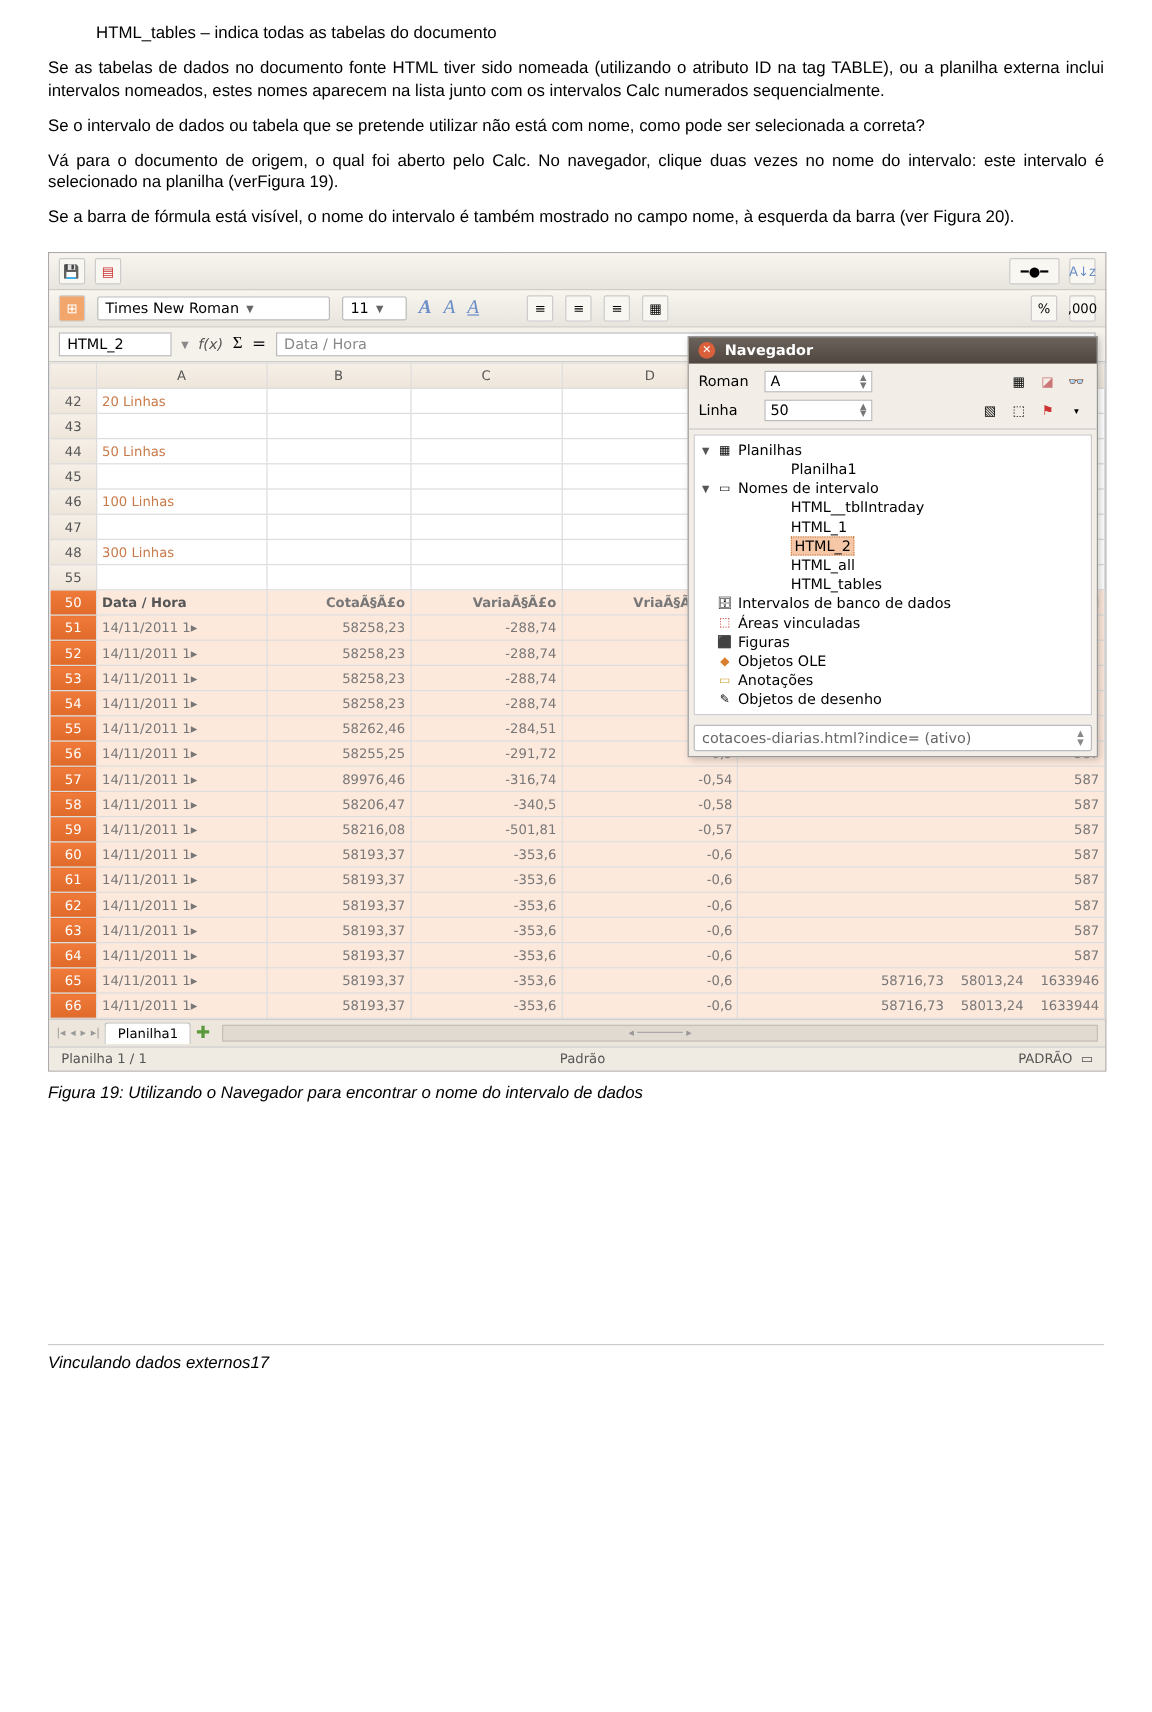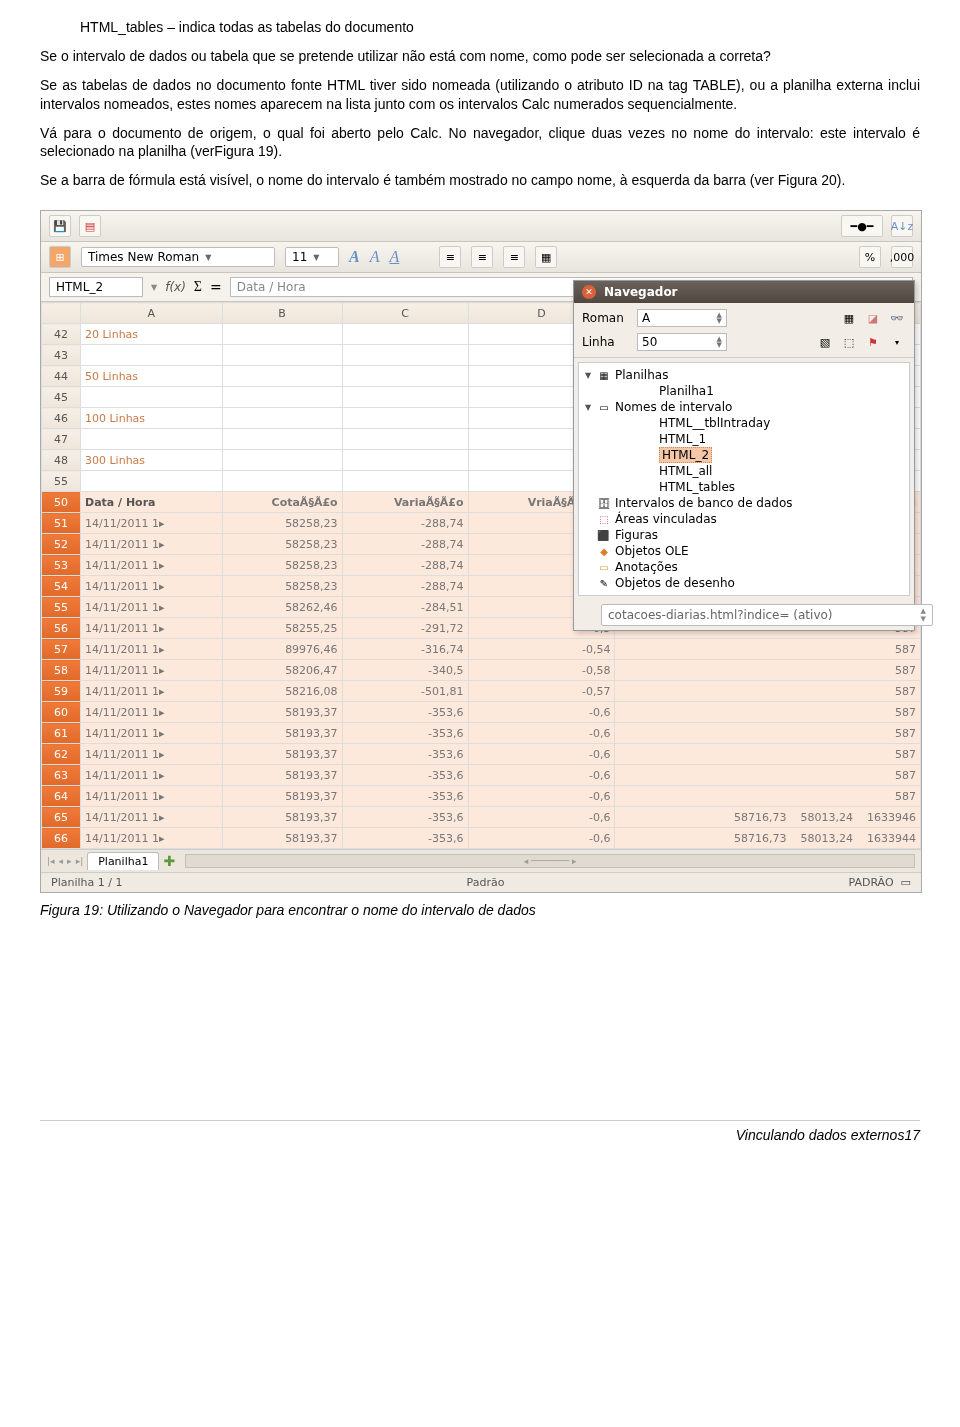--- a/index.html
+++ b/index.html
@@ -20,21 +20,21 @@
   }
   .indent {
     text-indent: 40px;
   }
   .caption {
     font-style: italic;
     margin: 8px 0 0 0;
   }
   .footer {
     display: flex;
-    justify-content: flex-end;
+    justify-content: flex-start;
     font-style: italic;
     margin-top: 200px;
     border-top: 1px solid #ccc;
     padding-top: 6px;
   }
   .screenshot {
     margin: 20px auto 0 auto;
     background: #f5f1eb;
     border: 1px solid #aaa;
     width: 880px;
@@ -270,21 +270,20 @@
     padding: 0 2px;
   }
   .nav-bottom {
     padding: 4px;
   }
   .nav-bottom .combo {
     width: 100%;
     box-sizing: border-box;
     color: #666;
     justify-content: space-between;
-    margin-left: 23px;
   }
   .sheet-tabs {
     display: flex;
     align-items: center;
     background: #ece6dd;
     border-top: 1px solid #ccc;
     padding: 2px 6px;
     gap: 4px;
     font-size: 11px;
   }
@@ -323,22 +322,22 @@
     padding: 3px 10px;
     font-size: 11px;
     color: #555;
   }
 </style>
 </head>
 <body>
 
 <div class="page">
   <p class="indent">HTML_tables – indica todas as tabelas do documento</p>
+  <p>Se as tabelas de dados no documento fonte HTML tiver sido nomeada (utilizando o atributo ID na tag TABLE), ou a planilha externa inclui intervalos nomeados, estes nomes aparecem na lista junto com os intervalos Calc numerados sequencialmente.</p>
   <p>Se o intervalo de dados ou tabela que se pretende utilizar não está com nome, como pode ser selecionada a correta?</p>
-  <p>Se as tabelas de dados no documento fonte HTML tiver sido nomeada (utilizando o atributo ID na tag TABLE), ou a planilha externa inclui intervalos nomeados, estes nomes aparecem na lista junto com os intervalos Calc numerados sequencialmente.</p>
   <p>Vá para o documento de origem, o qual foi aberto pelo Calc. No navegador, clique duas vezes no nome do intervalo: este intervalo é selecionado na planilha (verFigura 19).</p>
   <p>Se a barra de fórmula está visível, o nome do intervalo é também mostrado no campo nome, à esquerda da barra (ver Figura 20).</p>
 
   <div class="screenshot">
 
     <div class="toolbar">
       <span class="icon" style="color:#5a9a3a">💾</span>
       <span class="icon" style="color:#c33">▤</span>
       <span style="flex:1"></span>
       <span class="icon" style="width:40px">━●━</span>

